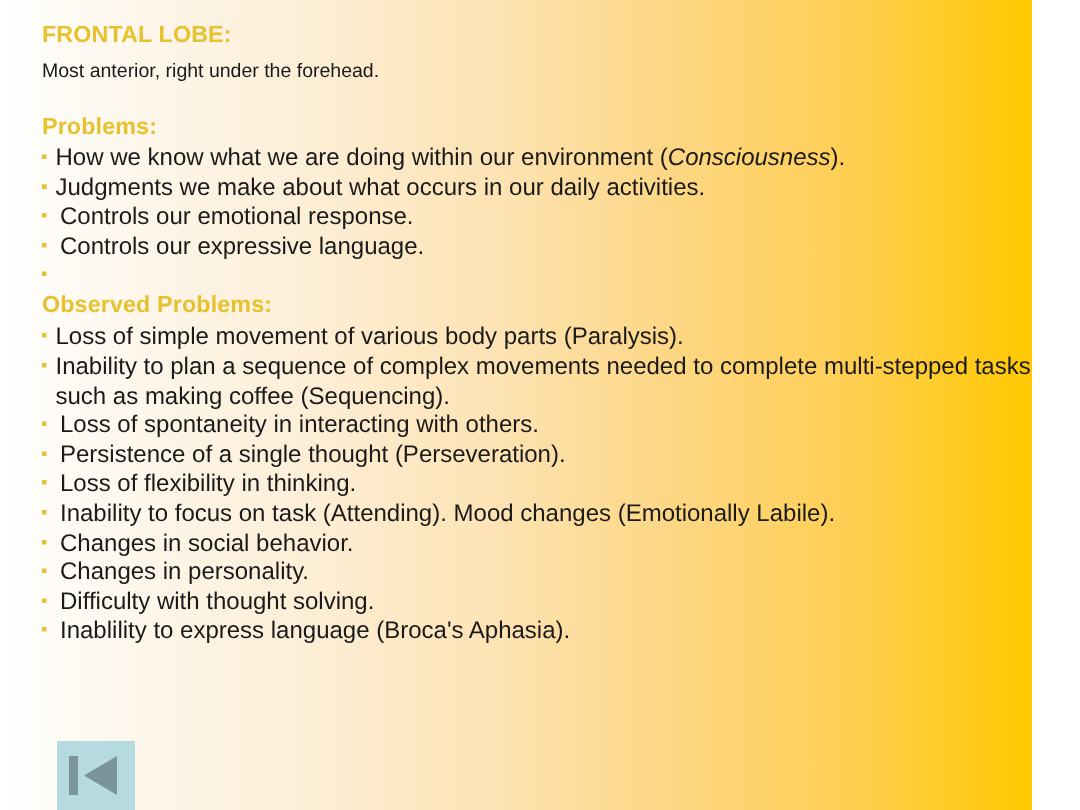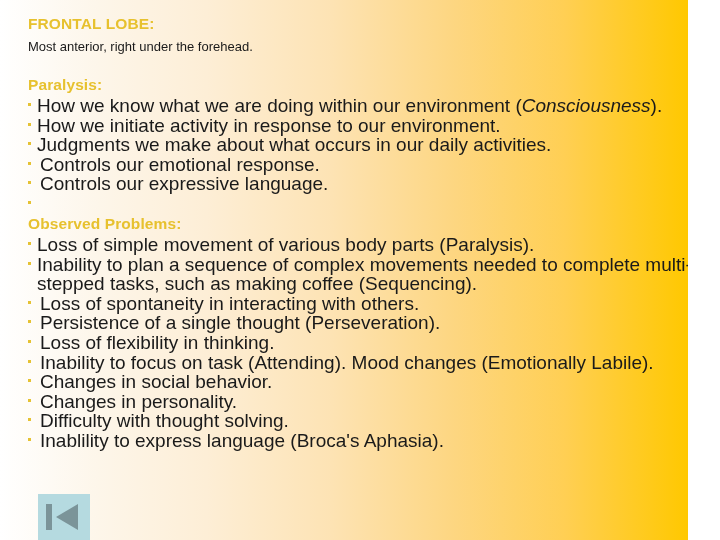--- a/index.html
+++ b/index.html
@@ -62,21 +62,21 @@
 
   ul.bullets {
     list-style: none;
     margin: 2px 0 0 0;
     padding: 0;
   }
 
   ul.bullets li {
     position: relative;
     font-family: "Liberation Sans", sans-serif;
-    font-size: 19px;
+    font-size: 16px;
     line-height: 19.6px;
     color: #1a1a1a;
     padding-left: 9px;
     margin: 0;
   }
 
   ul.bullets li .bullet-dot {
     position: absolute;
     left: 0;
     top: 7px;
@@ -132,30 +132,29 @@
 <div id="slide">
 
   <div class="content">
 
     <h1 class="heading">FRONTAL LOBE:</h1>
 
     <p class="subline">Most anterior, right under the forehead.</p>
 
     <div class="spacer-lg"></div>
 
-    <h2 class="heading">Paralysis:</h2>
+    <h2 class="heading">Problems:</h2>
 
     <ul class="bullets">
       <li>
         <span class="bullet-dot"></span>
         <span>How we know what we are doing within our environment (</span><span class="ital">Consciousness</span><span>).</span>
       </li>
       <li>
         <span class="bullet-dot"></span>
-        <span> How we initiate activity in response to our environment.</span>
       </li>
       <li>
         <span class="bullet-dot"></span>
         <span>Judgments we make about what occurs in our daily activities.</span>
       </li>
       <li class="indent-gap">
         <span class="bullet-dot"></span>
         <span>Controls our emotional response.</span>
       </li>
       <li class="indent-gap">

